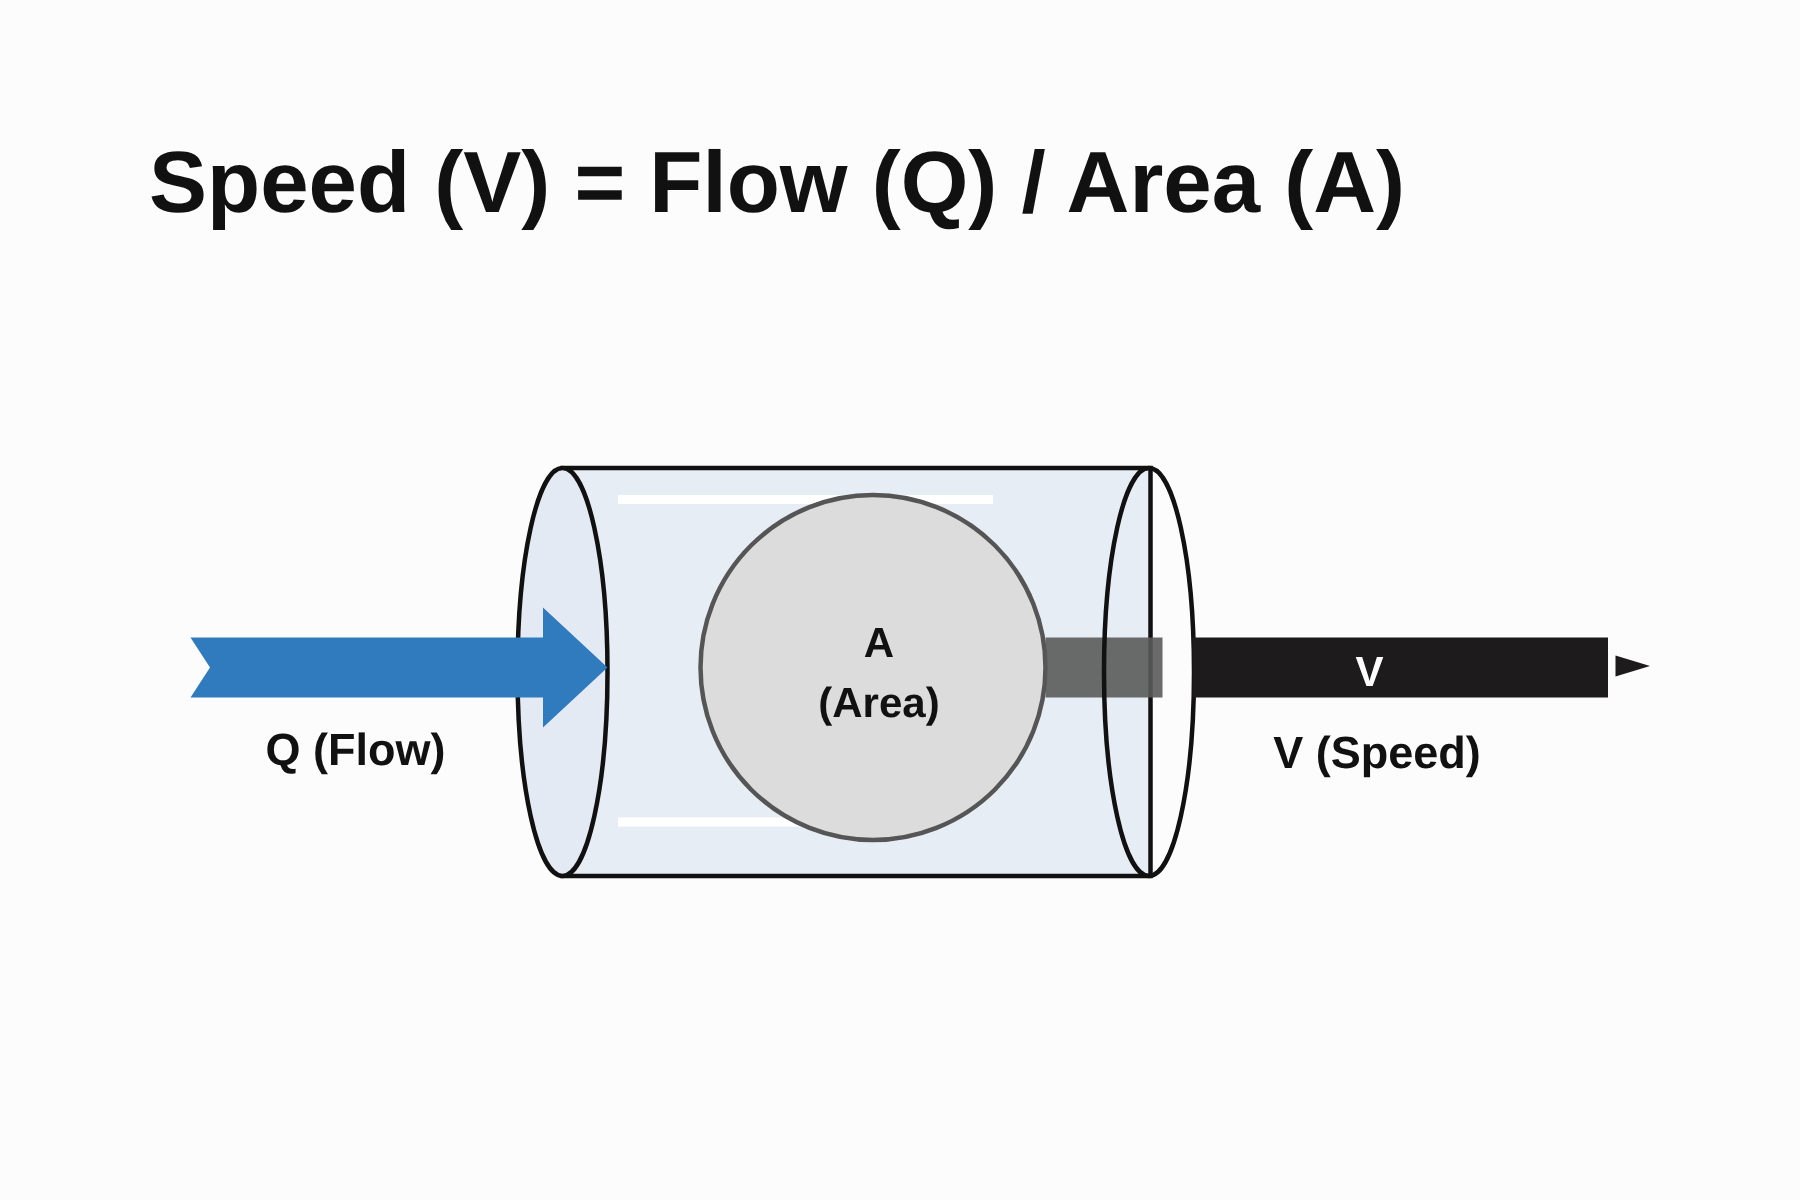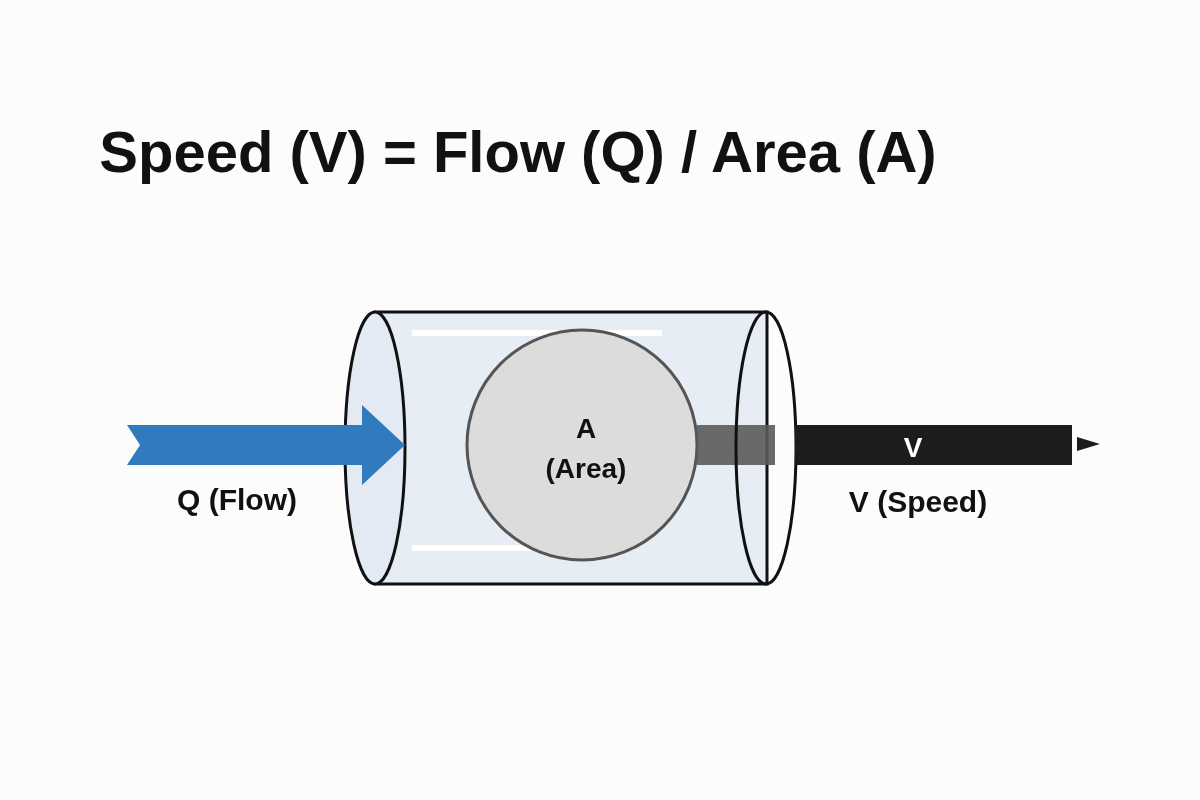--- a/index.html
+++ b/index.html
@@ -1,19 +1,19 @@
 <!DOCTYPE html>
 <html><head>
 <meta charset="utf-8">
 <style>
   html, body { margin:0; padding:0; }
   body { width:1200px; height:800px; background:#fcfcfc; position:relative; overflow:hidden;
          font-family:"Liberation Sans", sans-serif; }
   #title { position:absolute; left:0; top:88px; width:1036px; text-align:center;
-           font-size:58px; font-weight:bold; color:#111; letter-spacing:0px;margin-top:30px; }
+           font-size:58px; font-weight:bold; color:#111; letter-spacing:0px; }
   svg { position:absolute; left:0; top:0; }
   .lbl { font-family:"Liberation Sans", sans-serif; font-weight:bold; fill:#111; }
 </style>
 </head>
 <body>
 
 <div id="title">Speed (V) = Flow (Q) / Area (A)</div>
 
 <svg width="1200" height="800">
 

